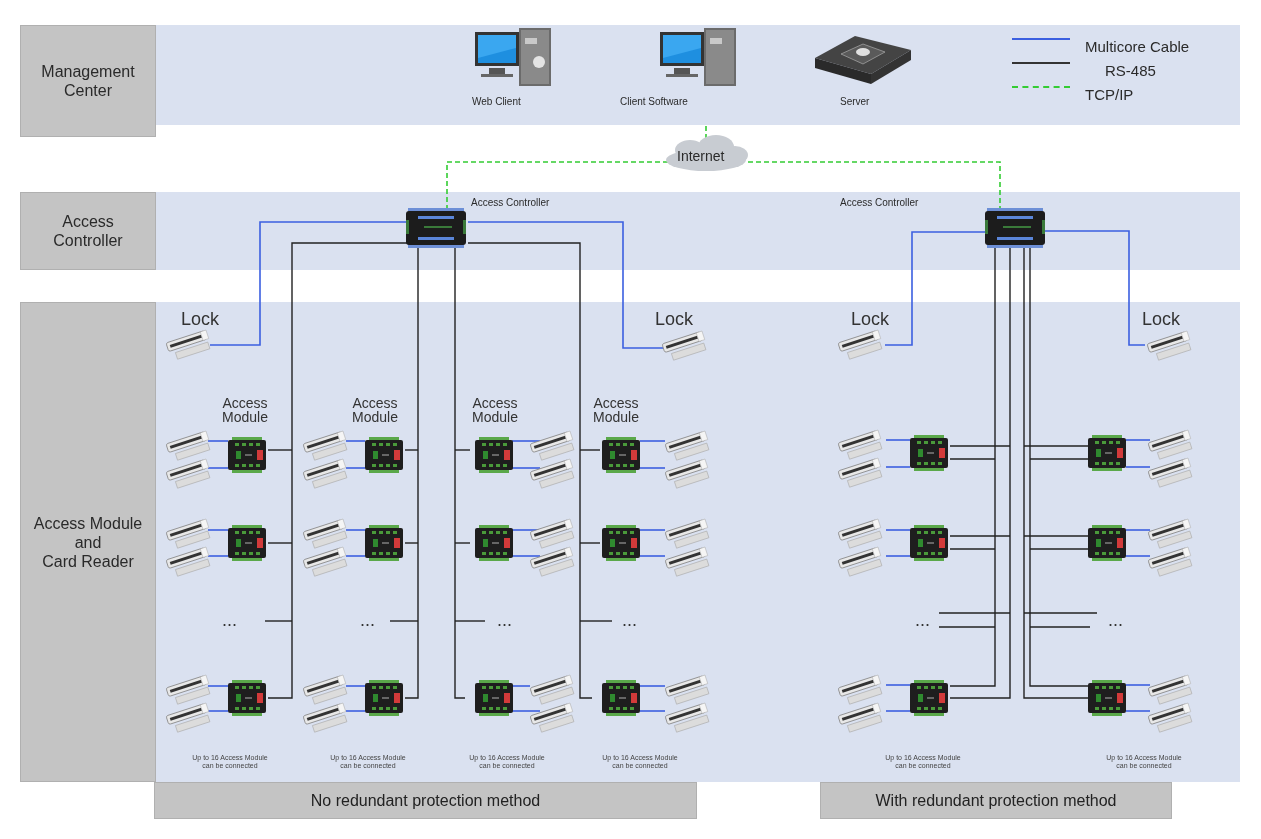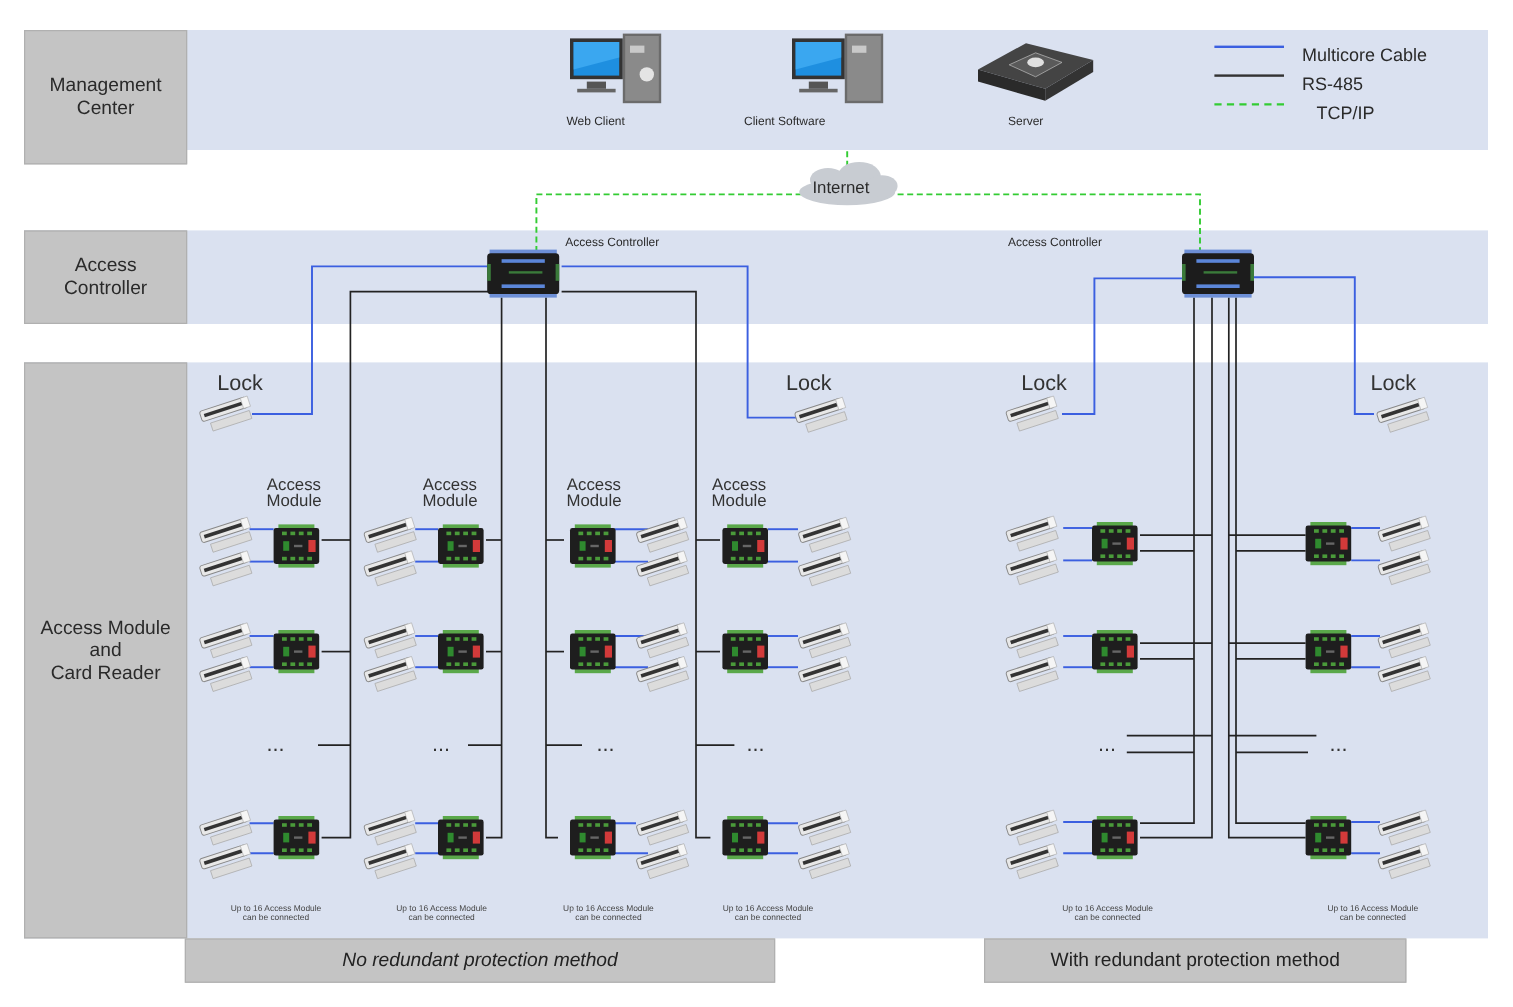--- a/index.html
+++ b/index.html
@@ -278,25 +278,25 @@
 
 <div class="txt" style="left:472px;top:96px;">Web Client</div>
 <div class="txt" style="left:620px;top:96px;">Client Software</div>
 <div class="txt" style="left:840px;top:96px;">Server</div>
 <div class="txt" style="left:677px;top:148px;font-size:14px;text-align:center;">Internet</div>
 
 <div class="legend-item" style="left:1012px;top:38px;">
   <span class="legend-line" style="border-top:2px solid #3b5fe0;"></span>
   <span>Multicore Cable</span>
 </div>
-<div class="legend-item" style="left:1012px;top:62px;">
+<div class="legend-item" style="left:1012px;top:62px;gap:20px;">
   <span class="legend-line" style="border-top:2px solid #333;"></span>
   <span>RS-485</span>
 </div>
-<div class="legend-item" style="left:1012px;top:86px;gap:12px;">
+<div class="legend-item" style="left:1012px;top:86px;">
   <span class="legend-line" style="border-top:2px dashed #33cc33;"></span>
   <span>TCP/IP</span>
 </div>
 
 <div class="txt" style="left:471px;top:197px;">Access Controller</div>
 <div class="txt" style="left:840px;top:197px;">Access Controller</div>
 
 <div class="lk" style="left:181px;top:309px;">Lock</div>
 <div class="lk" style="left:655px;top:309px;">Lock</div>
 <div class="lk" style="left:851px;top:309px;">Lock</div>
@@ -324,14 +324,14 @@
 can be connected</div>
 <div class="note" style="left:452px;top:754px;">Up to 16 Access Module
 can be connected</div>
 <div class="note" style="left:585px;top:754px;">Up to 16 Access Module
 can be connected</div>
 <div class="note" style="left:868px;top:754px;">Up to 16 Access Module
 can be connected</div>
 <div class="note" style="left:1089px;top:754px;">Up to 16 Access Module
 can be connected</div>
 
-<div class="footer" style="left:154px;top:782px;width:492px;height:37px;font-style:italic;">No redundant protection method</div>
+<div class="footer" style="left:154px;top:782px;width:543px;height:37px;">No redundant protection method</div>
 <div class="footer" style="left:820px;top:782px;width:352px;height:37px;">With redundant protection method</div>
 
 </body></html>

